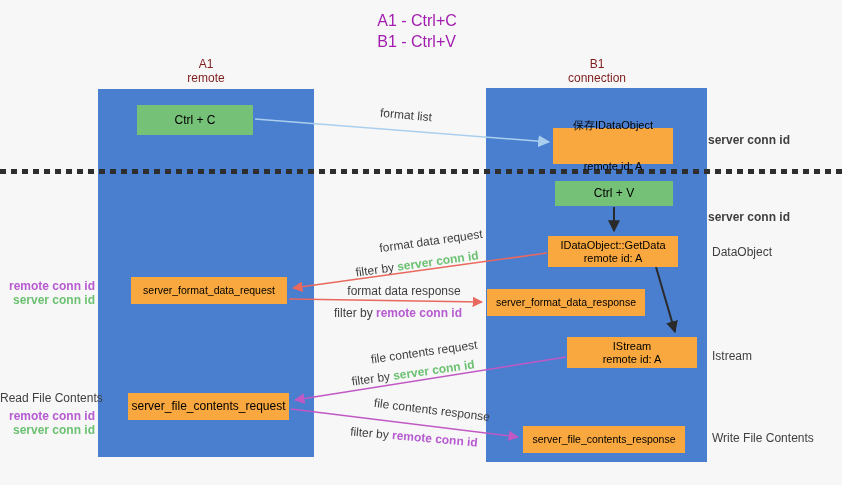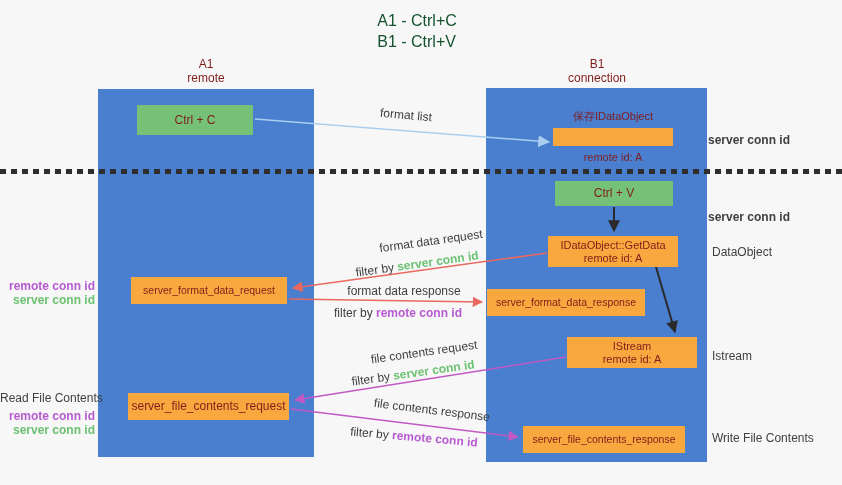--- a/index.html
+++ b/index.html
@@ -1,25 +1,25 @@
 <!DOCTYPE html>
 <html><head>
 <meta charset="utf-8">
 <style>
   html,body{margin:0;padding:0;background:#f7f7f7;font-family:"Liberation Sans",sans-serif;}
   .stage{position:relative;width:842px;height:485px;background:#f7f7f7;overflow:hidden;}
   .title{position:absolute;left:417px;top:10px;transform:translateX(-50%);text-align:left;
-         font-size:16px;line-height:21px;color:#14532d;white-space:nowrap;}
+         font-size:16px;line-height:21px;color:#a21caf;white-space:nowrap;}
   .lane-header{position:absolute;text-align:center;font-size:12px;line-height:14px;color:#7f1d1d;
          transform:translateX(-50%);white-space:nowrap;}
   .lane{position:absolute;background:#4a7ecf;}
   .divider{position:absolute;left:0;top:169px;width:842px;height:5px;
          background:repeating-linear-gradient(90deg,#2e2e2e 0 6px,transparent 6px 11px);}
   .arrows{position:absolute;left:0;top:0;pointer-events:none;}
-  .node{position:absolute;color:#7f1d1d;display:flex;flex-direction:column;align-items:center;
+  .node{position:absolute;color:#000000;display:flex;flex-direction:column;align-items:center;
         justify-content:center;text-align:center;white-space:nowrap;font-size:11px;line-height:13px;}
   .node.green{background:#76c178;font-size:12px;}
   .node.orange{background:#f8a83e;}
   .node .l{pointer-events:none;}
   .elabel{position:absolute;font-size:12px;color:#3f3f3f;white-space:nowrap;}
   .rot-up{transform:translate(-50%,-50%) rotate(-8deg);}
   .rot-dn{transform:translate(-50%,-50%) rotate(7deg);}
   .rot-dn2{transform:translate(-50%,-50%) rotate(5deg);}
   .flat{transform:translate(-50%,-50%);}
   .green-b{color:#6cc172;font-weight:bold;}
@@ -73,21 +73,21 @@
     <line x1="547" y1="253" x2="293" y2="288" stroke-width="1.5" marker-end="url(#m-red)" stroke="#e9695f"></line>
     <line x1="289" y1="299" x2="482" y2="302" stroke-width="1.5" marker-end="url(#m-red)" stroke="#e9695f"></line>
     <line x1="566" y1="357" x2="295" y2="400" stroke-width="1.5" marker-end="url(#m-mag)" stroke="#c159c4"></line>
     <line x1="291" y1="409" x2="518" y2="437" stroke-width="1.5" marker-end="url(#m-mag)" stroke="#c159c4"></line>
   </svg>
 
   <div class="node green" style="left:137px;top:105px;width:116px;height:30px;">
     <div class="l">Ctrl + C</div>
   </div>
 
-  <div class="node orange" style="left:553px;top:128px;width:120px;height:18px;gap:28px;">
+  <div class="node orange" style="left:553px;top:128px;width:120px;height:36px;gap:28px;">
     <div class="l">保存IDataObject</div>
     <div class="l">remote id: A</div>
   </div>
 
   <div class="node green" style="left:555px;top:181px;width:118px;height:25px;">
     <div class="l">Ctrl + V</div>
   </div>
 
   <div class="node orange" style="left:548px;top:236px;width:130px;height:31px;">
     <div class="l">IDataObject::GetData</div>

